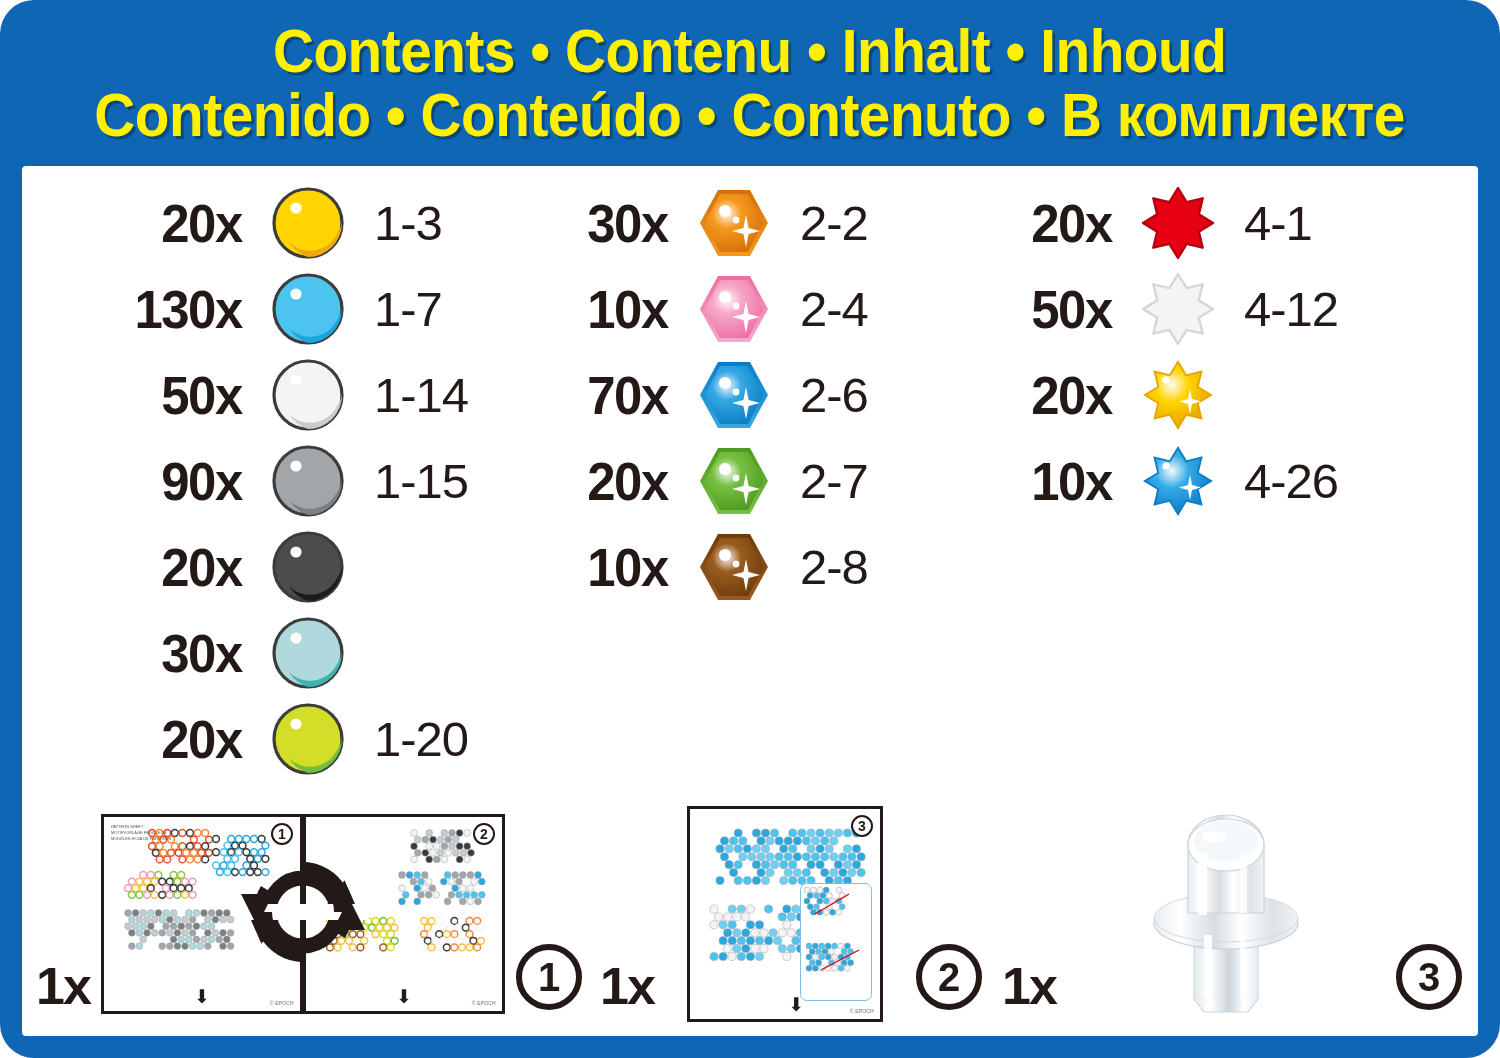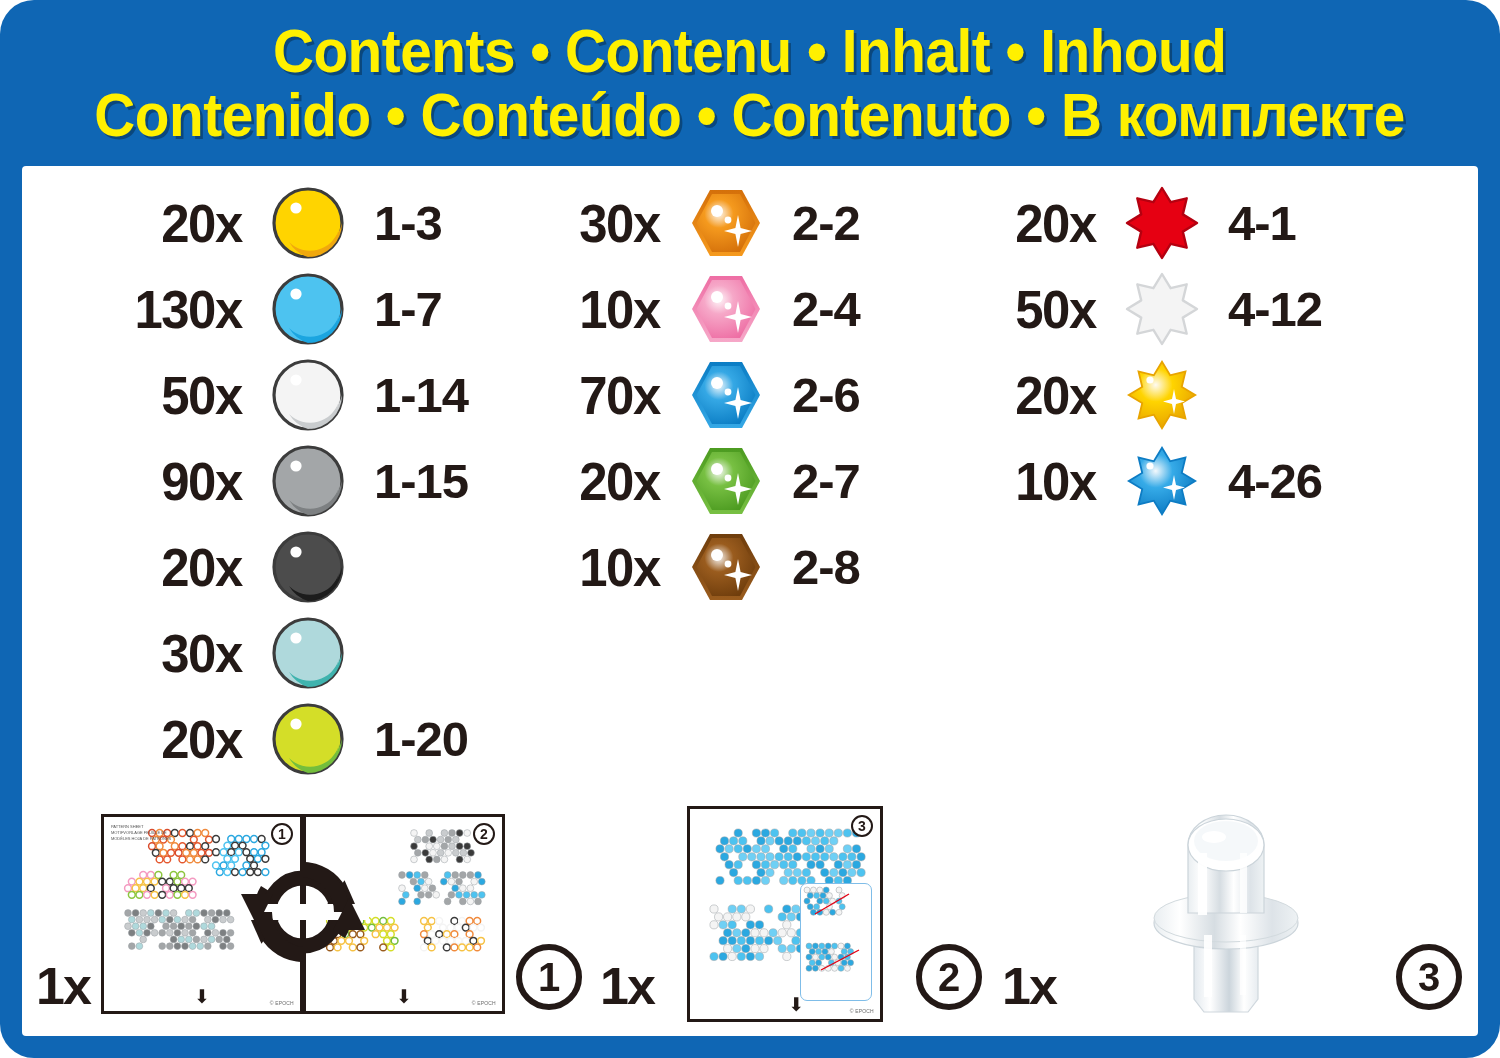--- a/index.html
+++ b/index.html
@@ -51,20 +51,21 @@
     background: #ffffff;
     border-radius: 4px;
   }
 
   
   .columns {
     position: absolute;
     left: 0; top: 14px;
     width: 1456px;
     display: flex;
+    gap: 8px;
   }
   .col { display: flex; flex-direction: column; }
   .col-1 { width: 480px; padding-left: 92px; }
   .col-2 { width: 450px; padding-left: 30px; }
   .col-3 { width: 500px; padding-left: 16px; }
 
   .bead-row {
     display: flex;
     align-items: center;
     height: 86px;
@@ -75,21 +76,21 @@
     padding-right: 22px;
     font-weight: bold;
     font-size: 53px;
     color: #231916;
     font-family: "Liberation Sans", sans-serif;
     letter-spacing: -1.5px;
     transform: scaleX(0.96);
   }
   .code {
     padding-left: 24px;
-    font-weight: bold;
+    font-weight: normal;
     font-size: 49px;
     color: #231916;
     letter-spacing: -1px;
     font-family: "Liberation Sans", sans-serif;
   }
   .swatch {
     width: 84px; height: 84px;
     position: relative;
     display: flex; align-items: center; justify-content: center;
     flex: 0 0 84px;

